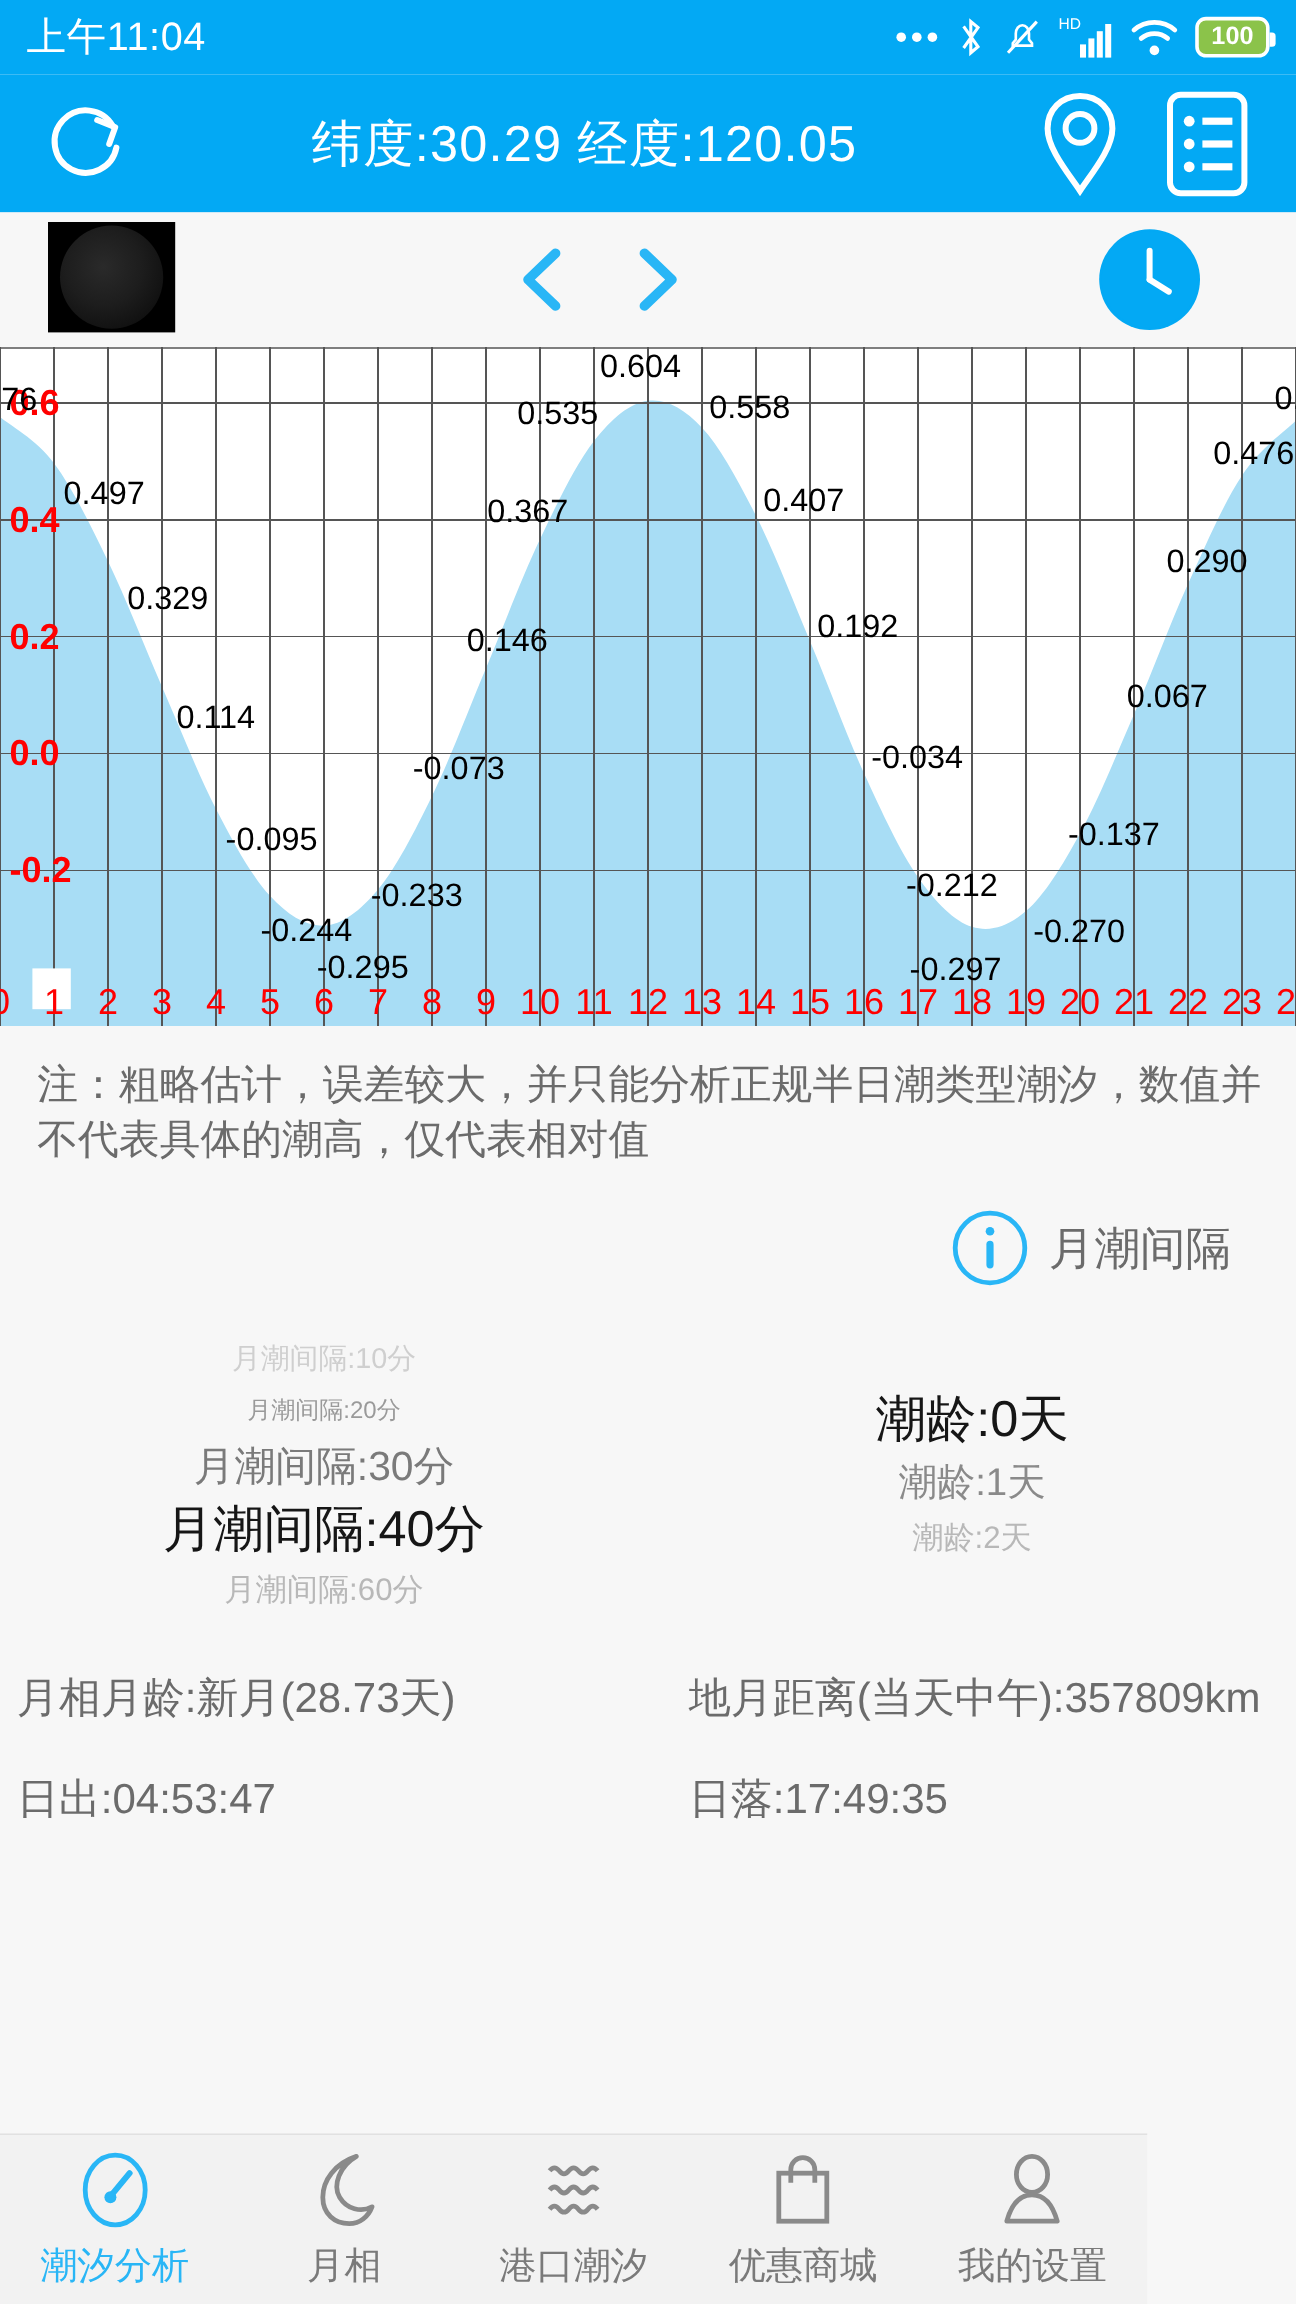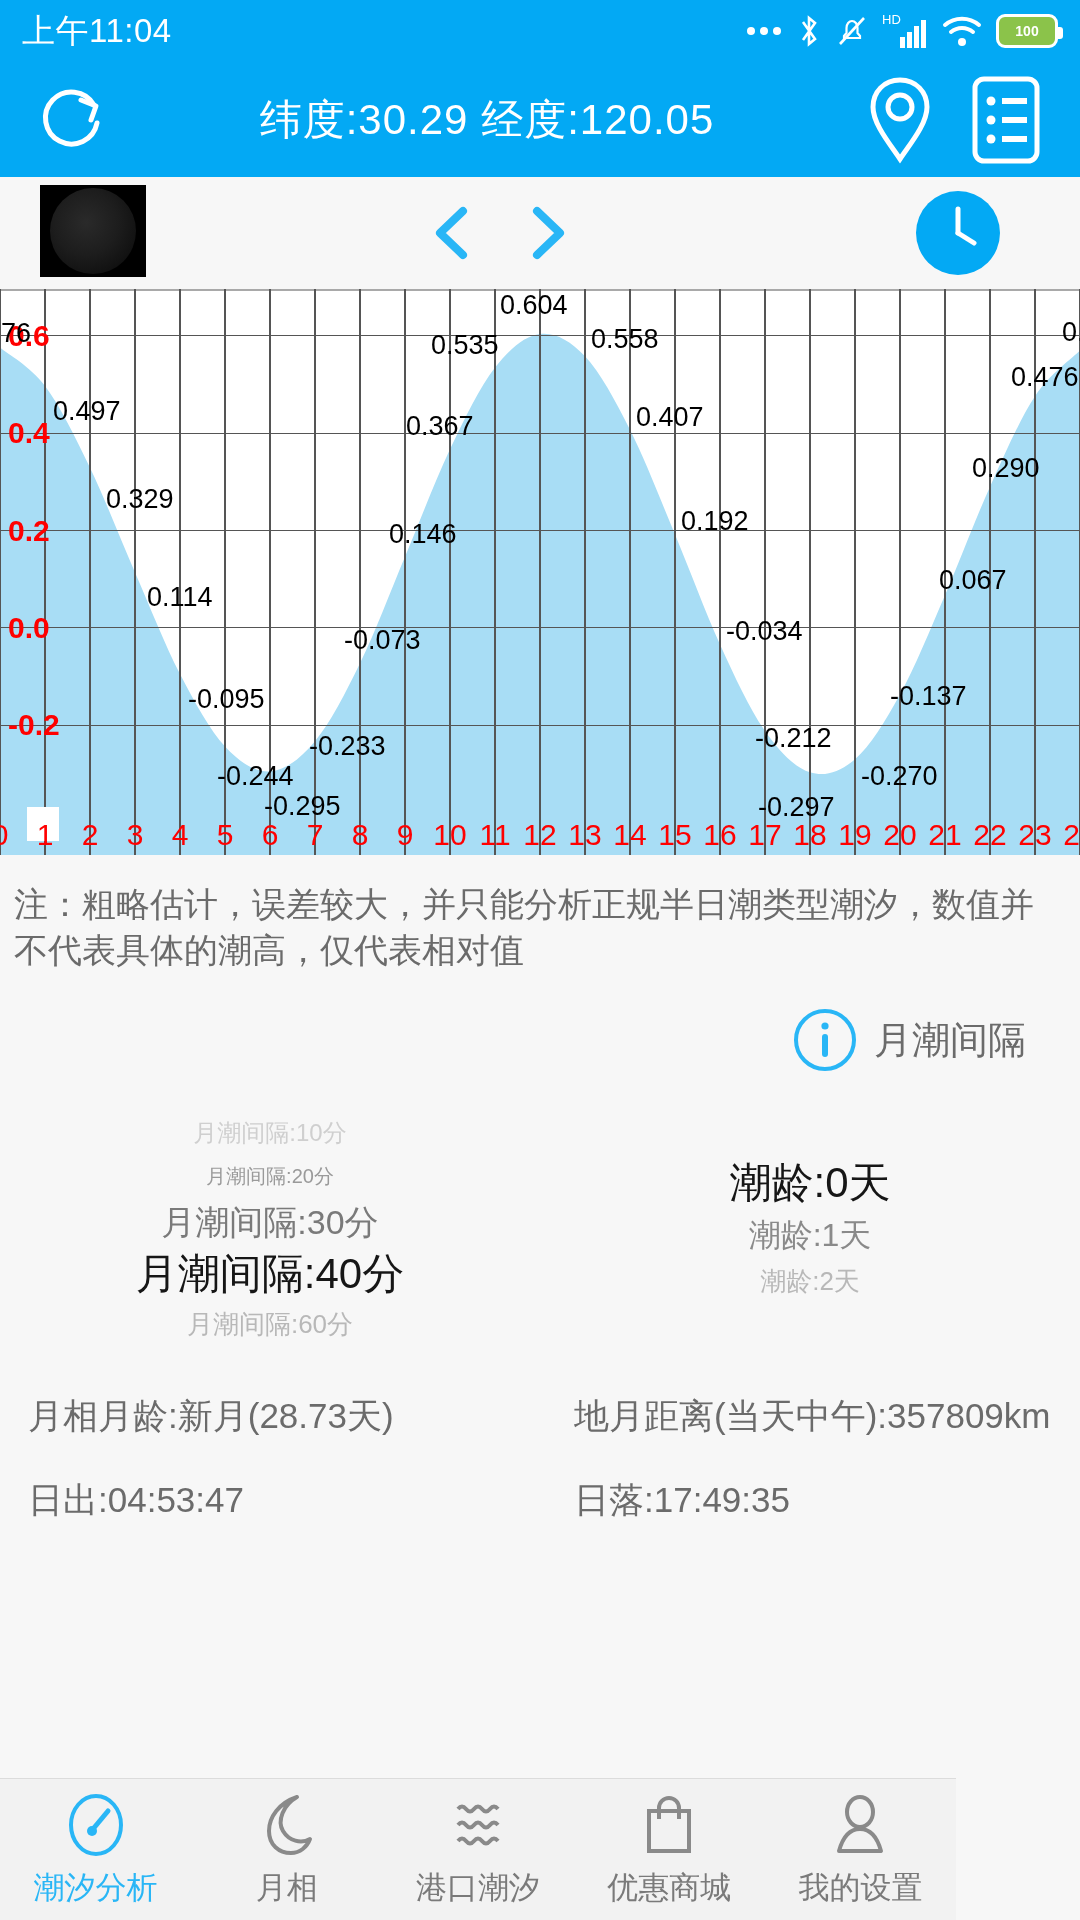--- a/index.html
+++ b/index.html
@@ -15,21 +15,21 @@
   .statusbar {
     height: 62px; background: #03A9F4; color: #fff;
     display: flex; align-items: center; justify-content: space-between;
     padding: 0 22px;
   }
   .status-time { font-size: 33px; letter-spacing: .5px; }
   .status-icons { display: flex; align-items: center; gap: 13px; text-align: center; }
   .status-icons svg { display: block; }
   .batt {
     border: 3px solid #fff; border-radius: 9px; width: 62px; height: 34px;
-    background: #8BC34A; color: #fff; font-size: 14px; font-weight: bold;
+    background: #8BC34A; color: #fff; font-size: 21px; font-weight: bold;
     display: flex; align-items: center; justify-content: center; position: relative;
   }
   .batt:after {
     content: ""; position: absolute; right: -8px; top: 10px;
     width: 5px; height: 12px; background: #fff; border-radius: 0 3px 3px 0;
   }
   .dots { display: flex; gap: 5px; align-items: flex-end; margin-right: 2px; }
   .dots i { width: 8px; height: 8px; background: #fff; border-radius: 50%; display: block; }
 
   
@@ -72,41 +72,41 @@
   
   .chartwrap { position: relative; width: 1080px; height: 566px; background: #fff; overflow: hidden; }
   .chartwrap svg { display: block; }
   .lbl { font-family: "Liberation Sans", sans-serif; font-size: 27px; fill: #000; }
   .axis-y { font-family: "Liberation Sans", sans-serif; font-size: 30px; fill: #f00; font-weight: bold; }
   .axis-x { font-family: "Liberation Sans", sans-serif; font-size: 30px; fill: #f00; }
   .cursor-box { fill: #fff; }
 
   
   .note {
-    padding: 26px 14px 10px 14px; color: #6b6b6b; font-size: 34px; line-height: 1.36;
+    padding: 26px 14px 10px 31px; color: #6b6b6b; font-size: 34px; line-height: 1.36;
   }
 
   
   .inforow { display: flex; justify-content: flex-end; padding: 24px 54px 6px 0; align-items: center; gap: 16px; }
   .info-label { font-size: 38px; color: #6b6b6b; }
 
   
   .pickers { display: flex; height: 300px; }
   .picker { flex: 1; display: flex; flex-direction: column; align-items: center; justify-content: center; }
   .pk { text-align: left; white-space: nowrap; }
   .pk-0 { font-size: 24px; color: #cfcfcf; line-height: 42px; }
   .pk-1 { font-size: 20px; color: #9a9a9a; line-height: 44px; }
   .pk-2 { font-size: 34px; color: #7a7a7a; line-height: 48px; }
   .pk-3 { font-size: 42px; color: #161616; line-height: 56px; }
   .pk-4 { font-size: 32px; color: #8a8a8a; line-height: 48px; }
   .pk-5 { font-size: 26px; color: #b8b8b8; line-height: 44px; }
   .pk-blank { line-height: 42px; }
 
   
-  .detail { display: flex; padding: 0 28px; }
+  .detail { display: flex; padding: 0 14px; }
   .detail .cell { width: 50%; font-size: 35px; color: #6b6b6b; line-height: 74px; white-space: nowrap; }
   .detail .cell.right { padding-left: 34px; }
   .detail-row-2 { margin-top: 10px; }
 
   
   .bottomnav {
     position: absolute; left: 0; bottom: 0; width: 956px; height: 142px;
     background: #f2f2f2; border-top: 1px solid #dcdcdc;
     display: flex; align-items: center;
   }

